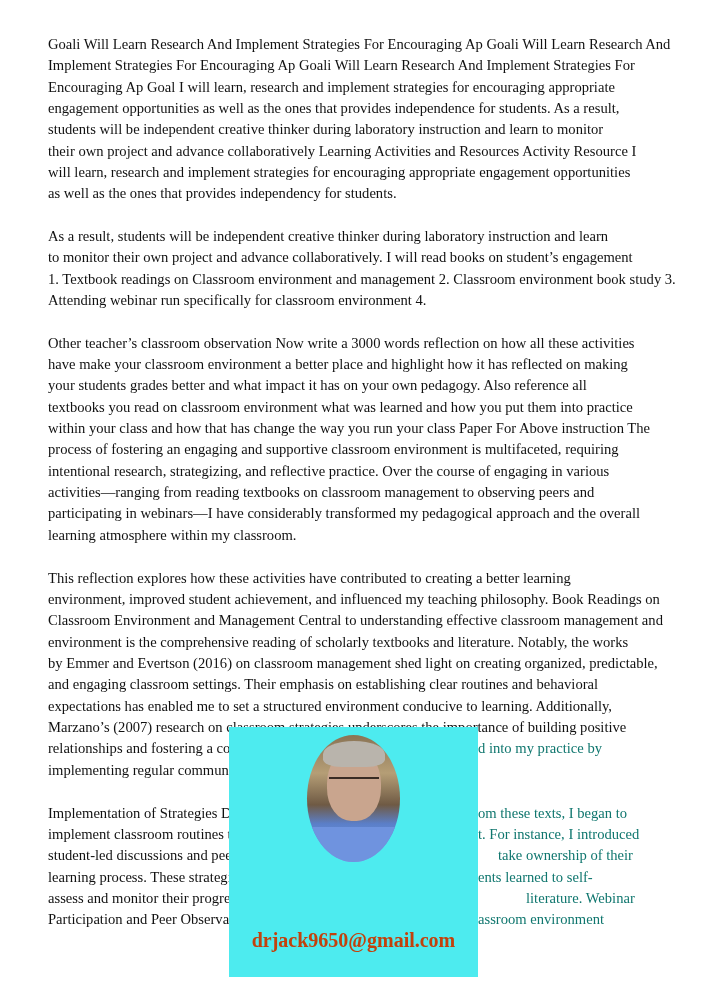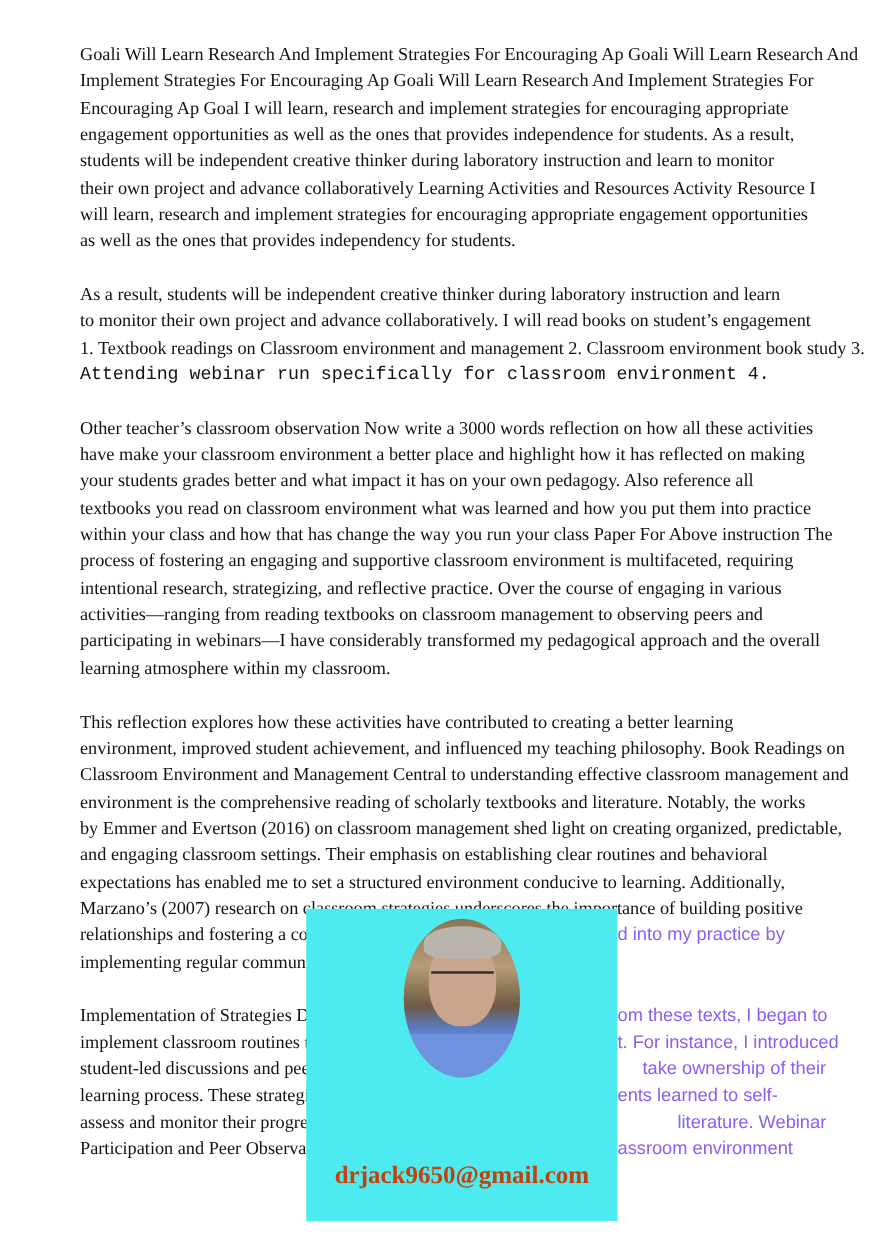--- a/index.html
+++ b/index.html
@@ -1,24 +1,24 @@
 <!DOCTYPE html>
 <html><head>
 <meta charset="utf-8">
 <style>
   html, body { margin: 0; padding: 0; background: #ffffff; }
   body { width: 708px; height: 1000px; position: relative; overflow: hidden; }
-  .page { position: absolute; left: 16px; top: 0; width: 676px; height: 1000px; background: #fff; }
+  .page { position: absolute; left: 0; top: 0; width: 676px; height: 1000px; background: #fff; }
   .line {
     position: absolute; left: 48px;
     font-family: "Liberation Serif", "DejaVu Serif", serif;
     font-size: 14.6px; line-height: 18px; color: #111;
     white-space: nowrap;
   }
-  .seg-right { position: absolute; font-family: Liberation Sans, sans-serif; font-size: 14.6px; line-height: 18px; color: #8b5cf6; white-space: nowrap; }
+  .seg-right { position: absolute; font-family: Liberation Serif, serif; font-size: 14.6px; line-height: 18px; color: #0f766e; white-space: nowrap; }
   .overlay {
     position: absolute; left: 229px; top: 727px; width: 249px; height: 250px;
     background: #4DEBEF;
   }
   .photo {
     position: absolute; left: 78px; top: 8px; width: 93px; height: 127px;
     border-radius: 50%;
     overflow: hidden;
     background: linear-gradient(180deg, #8a7455 0%, #b59e76 30%, #6f5a44 55%, #5b7fc9 70%, #7ea2e6 100%);
   }
@@ -58,21 +58,21 @@
       <div class="line" style="top: 56px;">Implement Strategies For Encouraging Ap Goali Will Learn Research And Implement Strategies For</div>
       <div class="line" style="top: 78px;">Encouraging Ap Goal I will learn, research and implement strategies for encouraging appropriate</div>
       <div class="line" style="top: 99px;">engagement opportunities as well as the ones that provides independence for students. As a result,</div>
       <div class="line" style="top: 120px;">students will be independent creative thinker during laboratory instruction and learn to monitor</div>
       <div class="line" style="top: 142px;">their own project and advance collaboratively Learning Activities and Resources Activity Resource I</div>
       <div class="line" style="top: 163px;">will learn, research and implement strategies for encouraging appropriate engagement opportunities</div>
       <div class="line" style="top: 184px;">as well as the ones that provides independency for students.</div>
       <div class="line" style="top: 227px;">As a result, students will be independent creative thinker during laboratory instruction and learn</div>
       <div class="line" style="top: 248px;">to monitor their own project and advance collaboratively. I will read books on student’s engagement</div>
       <div class="line" style="top: 270px;">1. Textbook readings on Classroom environment and management 2. Classroom environment book study 3.</div>
-      <div class="line" style="top: 291px; font-family: Liberation Mono, monospace;">Attending webinar run specifically for classroom environment 4.</div>
+      <div class="line" style="top: 291px;">Attending webinar run specifically for classroom environment 4.</div>
       <div class="line" style="top: 334px;">Other teacher’s classroom observation Now write a 3000 words reflection on how all these activities</div>
       <div class="line" style="top: 355px;">have make your classroom environment a better place and highlight how it has reflected on making</div>
       <div class="line" style="top: 376px;">your students grades better and what impact it has on your own pedagogy. Also reference all</div>
       <div class="line" style="top: 398px;">textbooks you read on classroom environment what was learned and how you put them into practice</div>
       <div class="line" style="top: 419px;">within your class and how that has change the way you run your class Paper For Above instruction The</div>
       <div class="line" style="top: 440px;">process of fostering an engaging and supportive classroom environment is multifaceted, requiring</div>
       <div class="line" style="top: 462px;">intentional research, strategizing, and reflective practice. Over the course of engaging in various</div>
       <div class="line" style="top: 483px;">activities—ranging from reading textbooks on classroom management to observing peers and</div>
       <div class="line" style="top: 504px;">participating in webinars—I have considerably transformed my pedagogical approach and the overall</div>
       <div class="line" style="top: 526px;">learning atmosphere within my classroom.</div>

